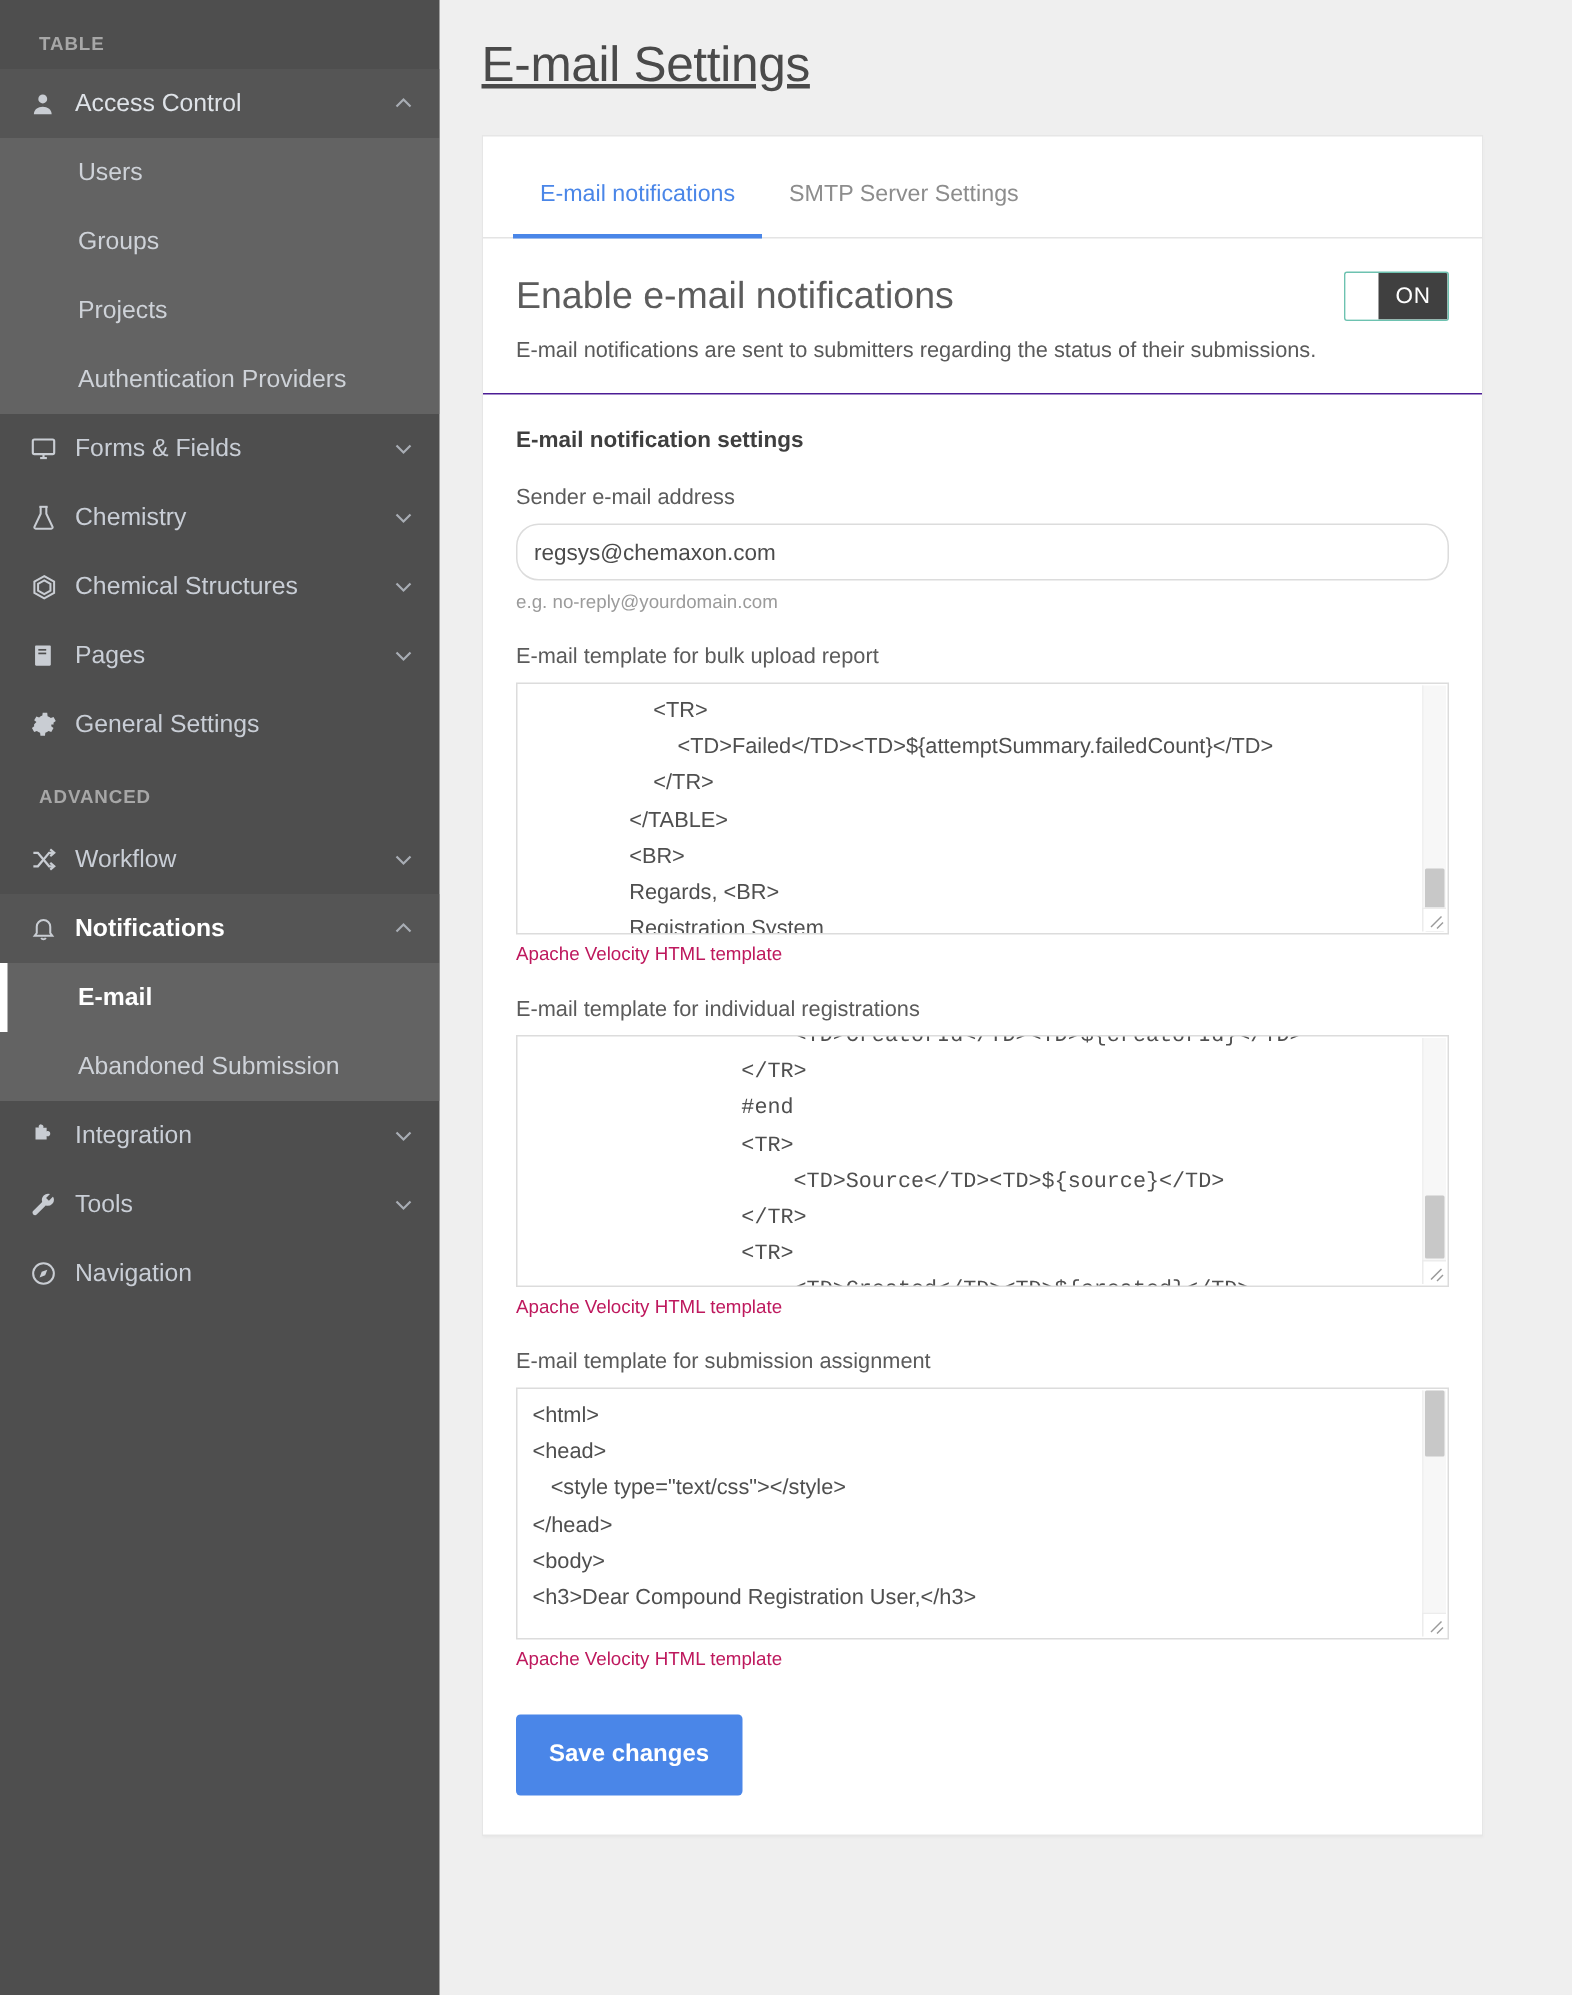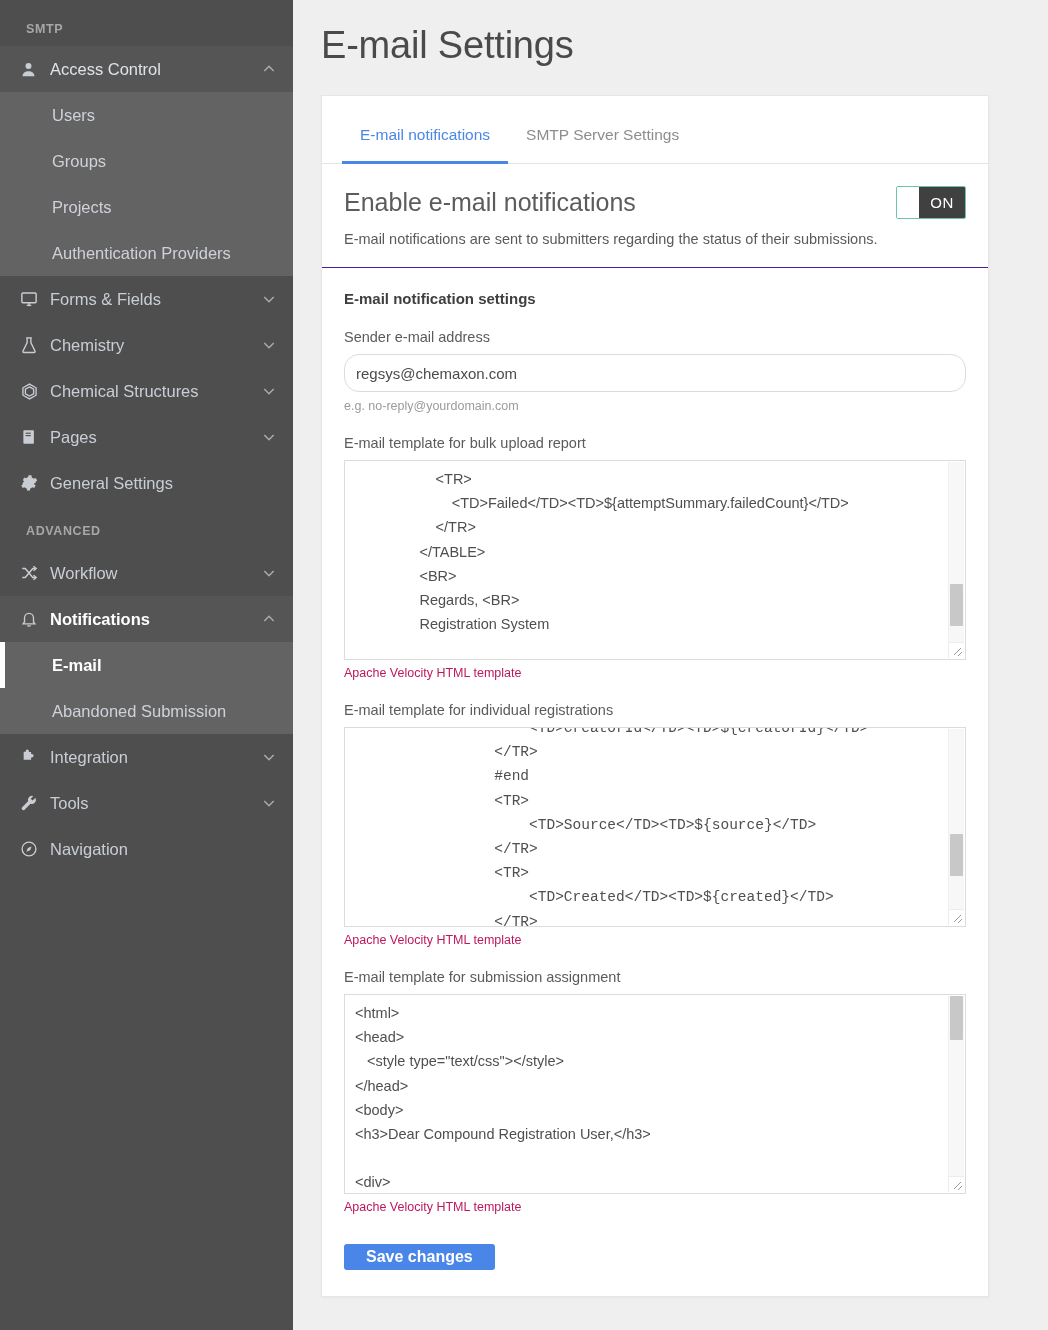--- a/index.html
+++ b/index.html
@@ -81,25 +81,26 @@
   }
 
   
   .main {
     flex: 1 1 auto;
     background: #efefef;
     padding: 24px 30px 0 28px;
     overflow: hidden;
   }
   .page-title {
-    font-size: 38px;
+    font-size: 33px;
     color: #4a4a4a;
     font-weight: normal;
     margin: 0 0 28px 0;
     letter-spacing: -0.2px;
+    text-decoration: underline;
   }
   .card {
     background: #ffffff;
     border: 1px solid #e6e6e6;
     box-shadow: 0 1px 2px rgba(0,0,0,0.04);
     width: 668px;
   }
 
   .tabs {
     display: flex;
@@ -182,21 +183,21 @@
     color: #9b9b9b;
     margin-top: 7px;
   }
   .field-block { margin-bottom: 22px; }
 
   
   .ta-wrap {
     position: relative;
     border: 1px solid #dcdcdc;
     background: #ffffff;
-    height: 200px;
+    height: 168px;
     overflow: hidden;
   }
   .ta-inner {
     position: absolute;
     top: 0; left: 0; right: 18px; bottom: 0;
     padding: 6px 8px 6px 10px;
     font-family: "Liberation Sans", sans-serif;
     font-size: 14.5px;
     line-height: 24.2px;
     color: #4f4f4f;
@@ -229,37 +230,37 @@
   .resize-grip svg { display:block; }
 
   .ta-hint { font-size: 12.5px; color: #be185d; margin-top: 6px; }
   .ta-block { margin-bottom: 22px; }
 
   .save-btn {
     background: #4a86e8;
     color: #ffffff;
     border: none;
     border-radius: 3px;
-    height: 26px;
+    height: 54px;
     padding: 0 22px;
     font-size: 16px;
     font-weight: bold;
     font-family: "Liberation Sans", sans-serif;
     cursor: pointer;
     margin-top: 8px;
   }
 </style>
 </head>
 <body>
 
 <div class="app">
 
   <nav class="sidebar">
 
-    <div class="menu-heading">SMTP</div>
+    <div class="menu-heading">TABLE</div>
 
     <div class="nav-row open">
       <span class="ico">
         <svg width="17" height="17" viewBox="0 0 24 24" fill="currentColor">
             <circle cx="12" cy="7" r="4.2"></circle>
             <path d="M3.6 21.5c0-4.6 3.8-7.2 8.4-7.2s8.4 2.6 8.4 7.2z"></path>
           </svg>
       </span>
       <span class="nav-label">Access Control</span>
       <span class="chev">

